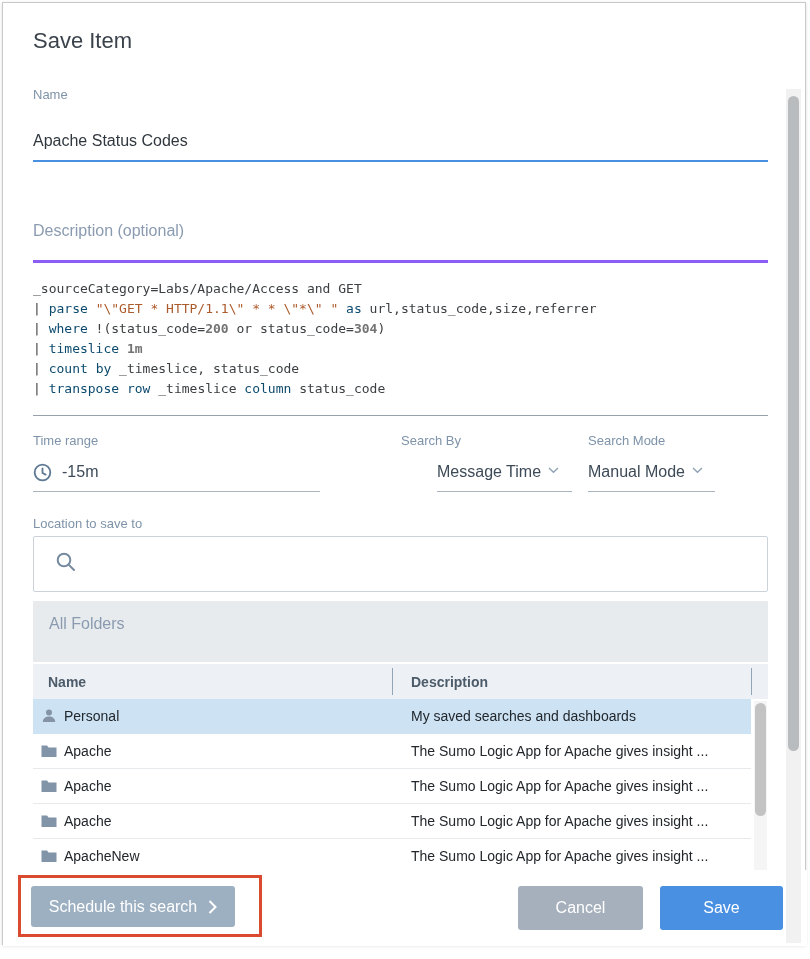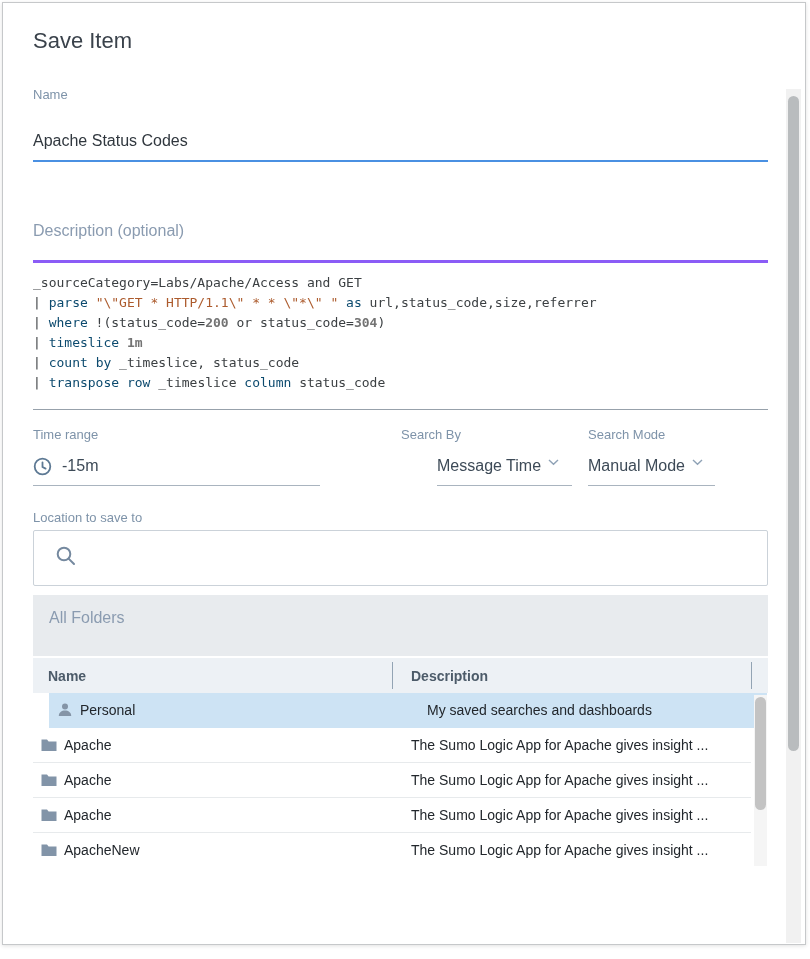--- a/index.html
+++ b/index.html
@@ -12,33 +12,33 @@
   h1.title { padding-top: 24px; font-size: 22px; font-weight: 400; color: #3a424b; line-height: 28px; }
 
   .flabel { font-size: 13px; color: #7e93a9; line-height: 16px; }
   .name-label { margin-top: 32px; }
   .name-input { margin-top: 28px; font-size: 16px; color: #30373e; line-height: 20px;
     padding-bottom: 9px; border-bottom: 2px solid #4a90e2; width: 100%; }
   .desc-input { margin-top: 59px; font-size: 16px; color: #8a9bb0; line-height: 20px;
     padding-bottom: 19px; border-bottom: 3px solid #8b5cf6; width: 100%; }
 
   .query-label { margin-top: 23px; font-size: 12.5px; letter-spacing: .3px; }
-  .query-block { margin-top: 10px; font-family: "DejaVu Sans Mono", monospace;
+  .query-block { margin-top: 16px; font-family: "DejaVu Sans Mono", monospace;
     font-size: 13px; line-height: 20px; color: #3c4043; white-space: pre; }
   .tk-k { color: #0c4a6e; }
   .tk-s { color: #ac5b2d; }
   .tk-n { color: #737373; font-weight: bold; }
   .query-divider { margin-top: 16px; border-bottom: 1px solid #97a1ab; width: 100%; }
 
   .controls { margin-top: 17px; display: flex; }
   .ctrl-time { width: 368px; }
   .ctrl-by { width: 187px; }
   .ctrl-mode { width: 180px; }
   .ctrl-value { margin-top: 13px; font-size: 16px; color: #3d4a57; line-height: 20px;
-    padding-bottom: 9px; border-bottom: 1px solid #a9b4bf; display: flex; align-items: center; }
+    padding-bottom: 9px; border-bottom: 1px solid #a9b4bf; display: flex; align-items: flex-end; }
   .ctrl-time .ctrl-value { width: 287px; }
   .ctrl-by .ctrl-value { width: 135px; margin-left: 36px; }
   .ctrl-mode .ctrl-value { width: 127px; }
   .clock { display: inline-flex; margin-right: 10px; }
   .chev { display: inline-flex; margin-left: 7px; margin-bottom: 8px; }
 
   .loc-label { margin-top: 24px; }
   .search-box { margin-top: 4px; width: 100%; height: 56px; border: 1px solid #cbd2d9;
     border-radius: 2px; display: flex; align-items: center; padding-left: 21px; background: #fff; }
   .folders-bar { margin-top: 9px; width: 100%; height: 61px; background: #e8ebee;
@@ -48,21 +48,21 @@
   .thead { position: relative; height: 35px; background: #edf1f5; display: flex; align-items: center; }
   .th { font-size: 14px; font-weight: bold; color: #4c5b69; }
   .cell-name { width: 359px; padding-left: 15px; }
   .cell-desc { flex: 1; padding-left: 19px; }
   .vdiv { position: absolute; top: 4px; bottom: 4px; width: 1px; background: #93a4b4; }
   .vdiv.d1 { left: 359px; }
   .vdiv.d2 { left: 718px; }
   .tbody { position: relative; height: 173px; overflow: hidden; }
   .trow { display: flex; align-items: center; height: 35px; width: 718px;
     border-bottom: 1px solid #e7eaec; background: #fff; font-size: 14px; color: #22272c; }
-  .trow.selected { background: #cde3f4; border-bottom-color: #cde3f4; margin-left: 16px; }
+  .trow.selected { background: #cde3f4; border-bottom-color: #cde3f4; }
   .trow .cell-name { display: flex; align-items: center; padding-left: 8px; }
   .row-icon { display: inline-flex; margin-right: 7px; }
   .cell-desc { white-space: nowrap; overflow: hidden; }
   .inner-track { position: absolute; right: 1px; top: 37px; bottom: 0; width: 13px; background: #f5f5f5; }
   .inner-thumb { position: absolute; top: 2px; left: 1px; width: 11px; height: 113px;
     background: #c3c3c3; border-radius: 6px; }
 
   .footer { position: absolute; left: 0; top: 867px; width: 804px; height: 76px; background: #fff; }
   .red-box { position: absolute; left: 15px; top: 5px; width: 244px; height: 62px;
     border: 3px solid #d94a2e; background: transparent; }
@@ -206,17 +206,30 @@
             </div>
             <div class="cell-desc">The Sumo Logic App for Apache gives insight ...</div>
           </div>
         </div>
       <div class="inner-track">
         <div class="inner-thumb"></div>
       </div>
     </div>
   </div>
 
+  <div class="footer">
+    <div class="red-box"></div>
+    <button class="btn schedule">
+      <span>Schedule this search</span>
+      <span class="chev-r">
+        <svg width="9" height="14" viewBox="0 0 9 14">
+            <path d="M1.5 1 L7.5 7 L1.5 13" fill="none" stroke="#ffffff" stroke-width="2"></path>
+          </svg>
+      </span>
+    </button>
+    <button class="btn cancel">Cancel</button>
+    <button class="btn save">Save</button>
+  </div>
 
   <div class="outer-scroll">
     <div class="outer-thumb"></div>
   </div>
 </div>
 
 </body></html>

